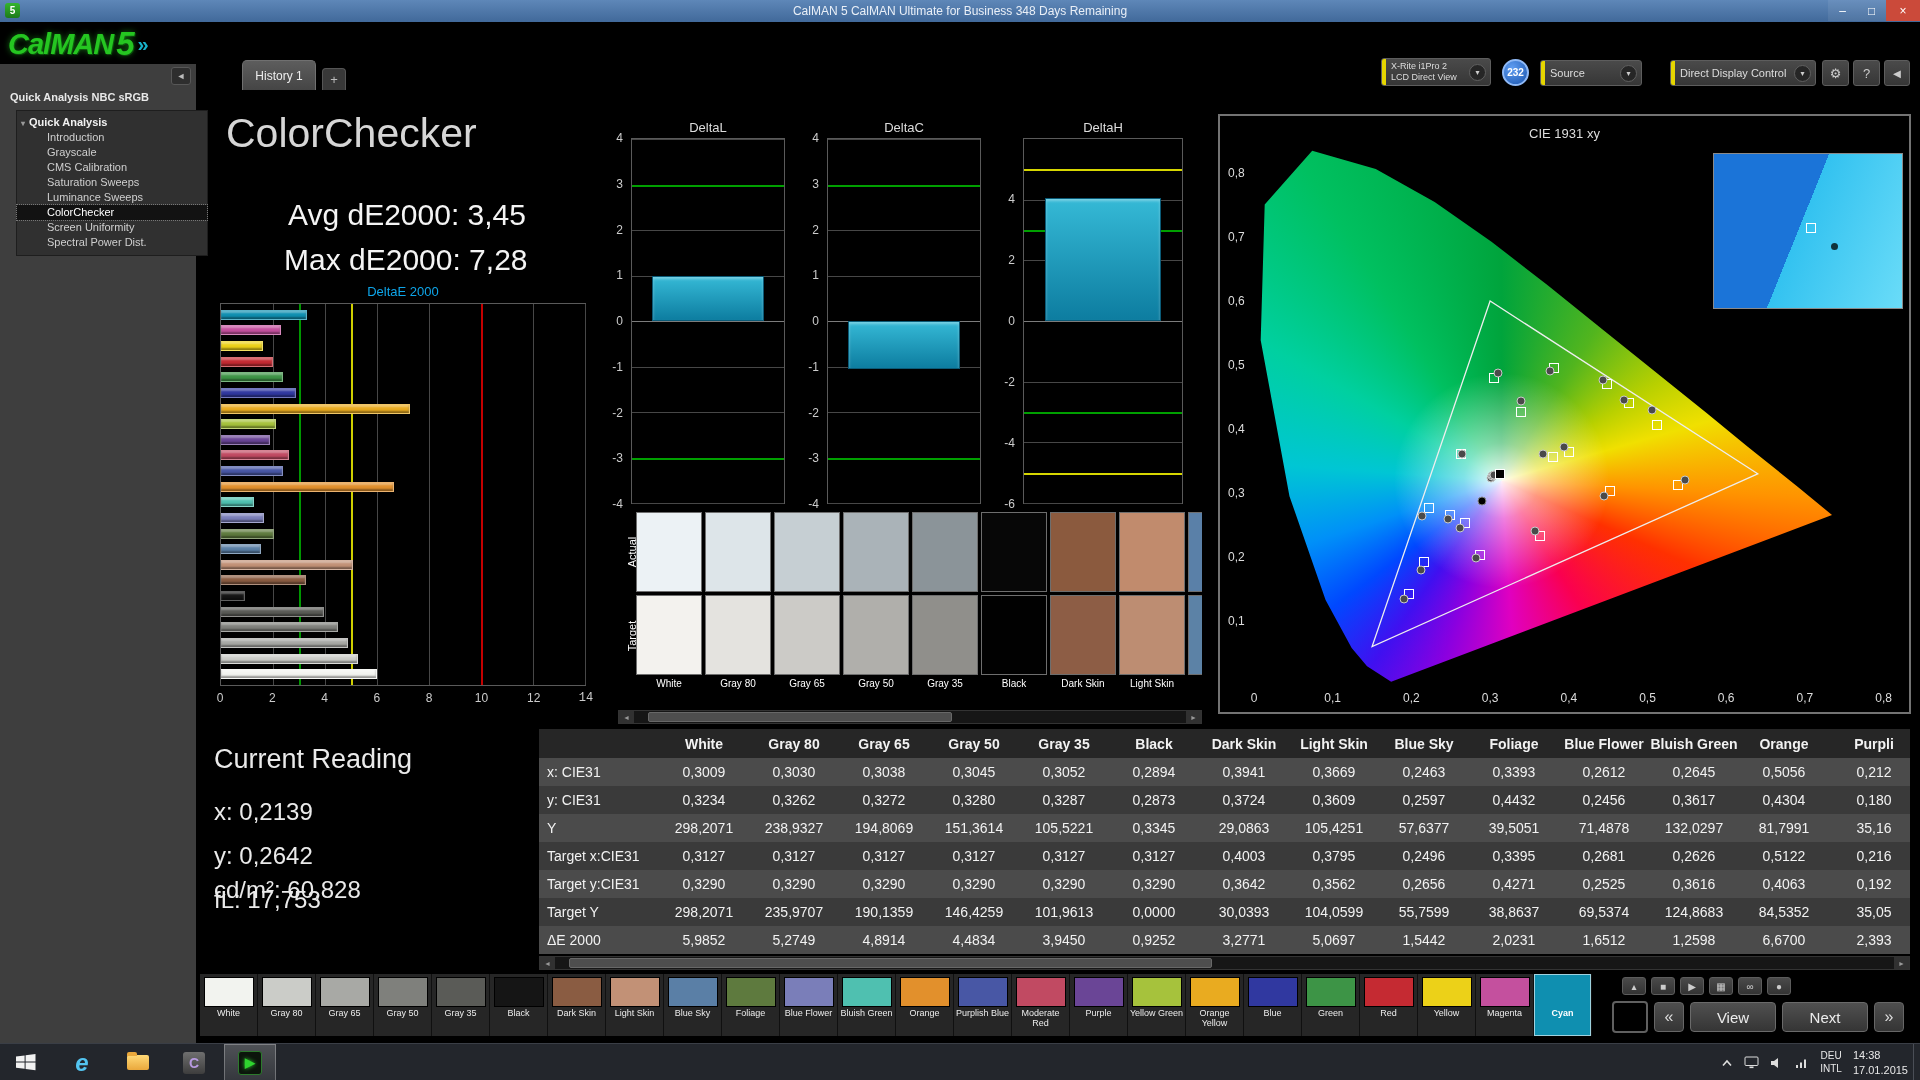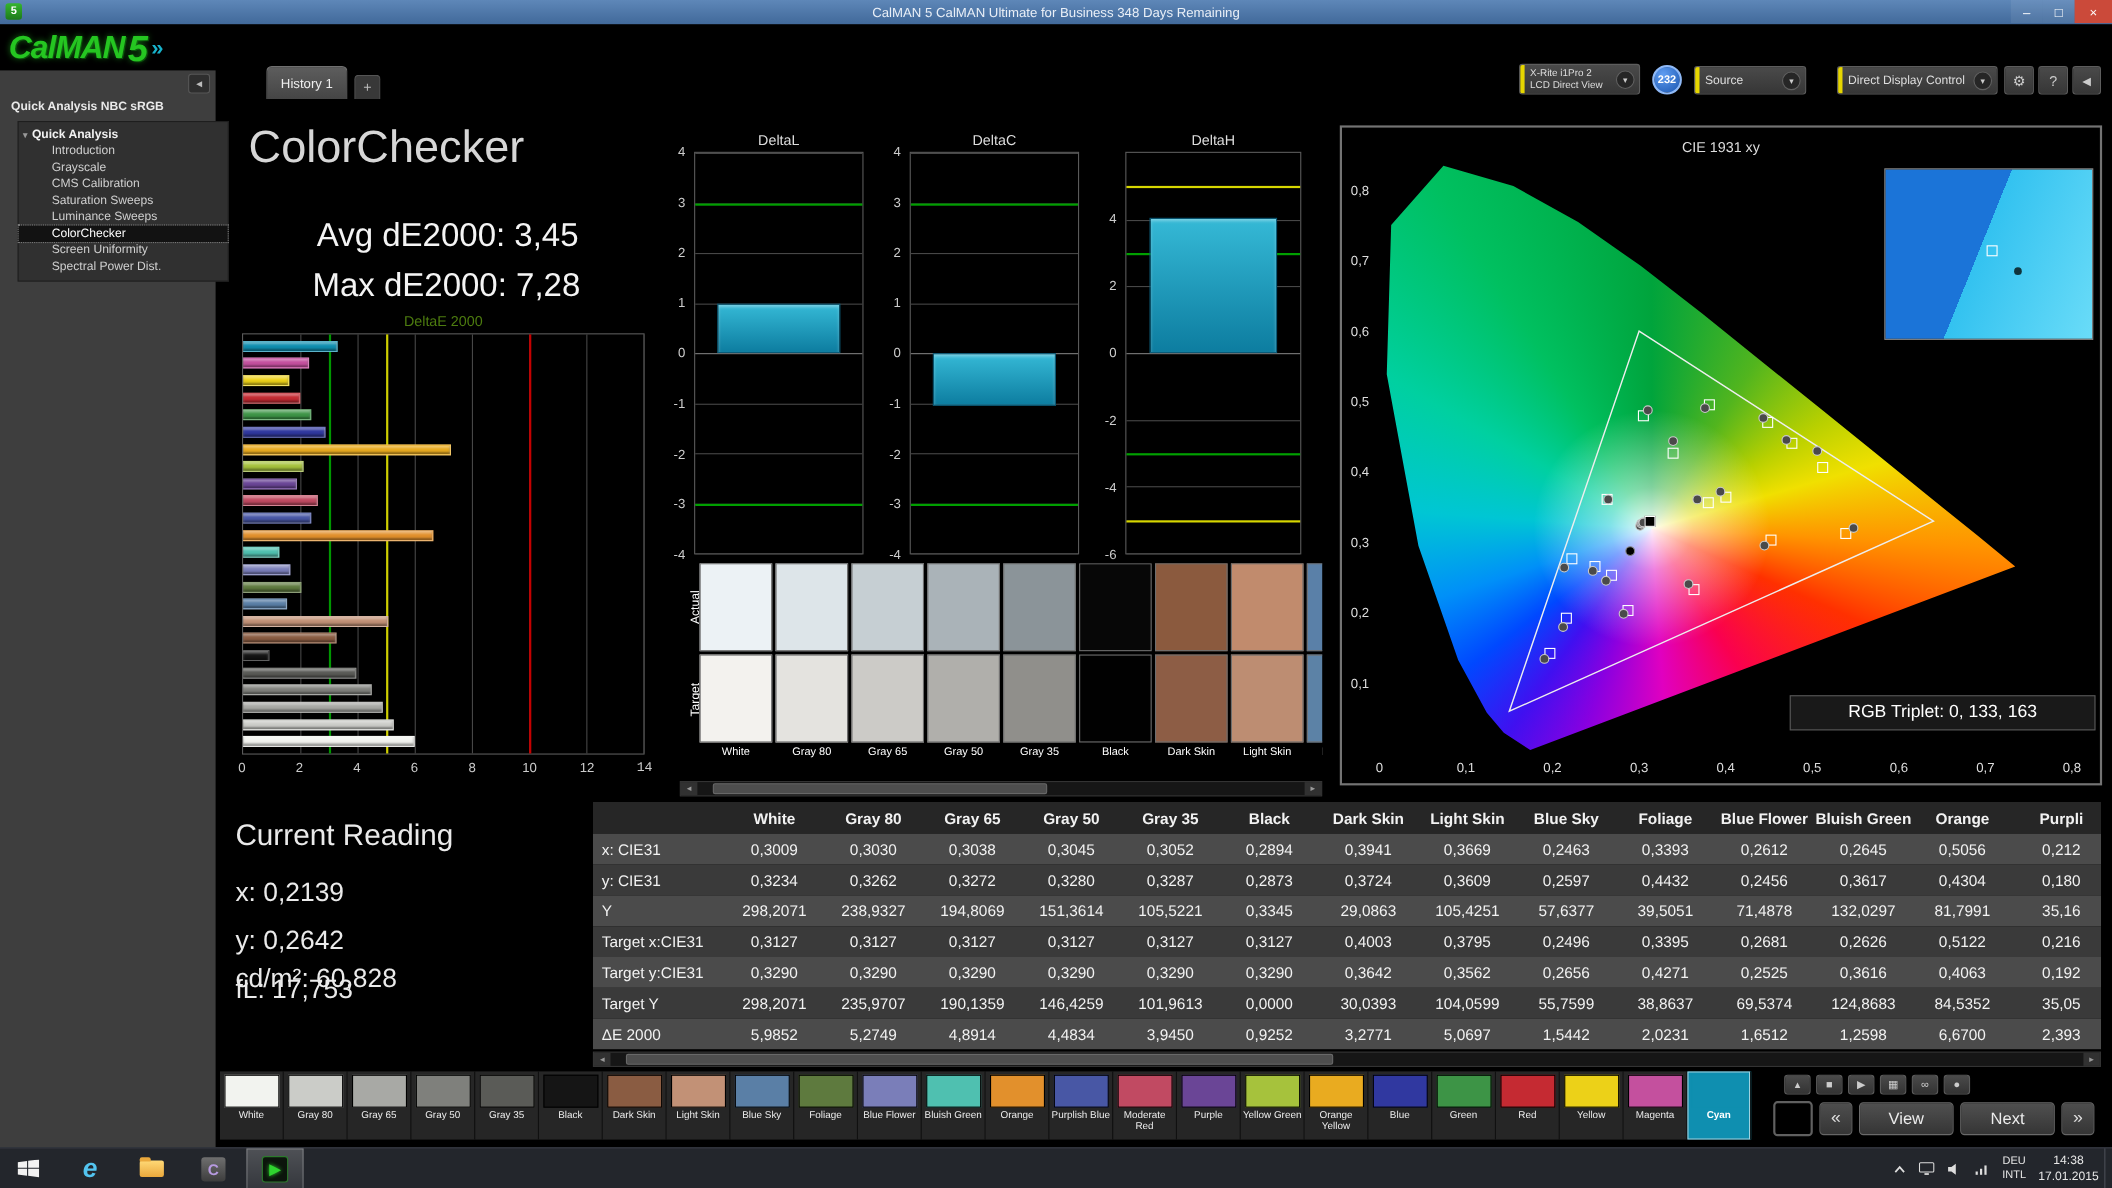--- a/index.html
+++ b/index.html
@@ -38,21 +38,21 @@
 .tree{position:absolute;left:16px;top:46px;width:192px;background:#303030;border:1px solid #1e1e1e;padding:3px 0 5px}
 .tree-root{font-size:11px;font-weight:bold;color:#f2f2f2;padding:2px 4px}
 .tree-root .arrow{color:#999;font-size:8px;margin-right:4px}
 .tree-item{font-size:11px;color:#cfcfcf;padding:1px 4px 2px 30px;cursor:default}
 .tree-item.selected{background:#121212;color:#fff;outline:1px dotted #777}
 
 .h-title{position:absolute;left:226px;top:88px;font-size:41px;color:#d6d6d6}
 .h-avg{position:absolute;left:288px;top:176px;font-size:30px;color:#f4f4f4}
 .h-max{position:absolute;left:284px;top:221px;font-size:30px;color:#f4f4f4}
 
-.de-title{position:absolute;left:220px;top:262px;width:366px;text-align:center;font-size:13px;color:#4d7c0f}
+.de-title{position:absolute;left:220px;top:262px;width:366px;text-align:center;font-size:13px;color:#0ea5e9}
 .de-plot{position:absolute;left:220px;top:281px;width:366px;height:383px;border:1px solid #5a5a5a;background:#000}
 .de-plot .vline{position:absolute;top:0;bottom:0;width:1px;background:#474747}
 .de-plot .vline.limit{width:2px}
 .de-rows{position:absolute;left:0;right:0;top:0;bottom:0;display:flex;flex-direction:column;padding:3px 0}
 .de-row{flex:1;display:flex;align-items:center}
 .de-bar{height:10px;border:1px solid rgba(255,255,255,.32);border-left:none;box-shadow:inset 0 2px 2px rgba(255,255,255,.35),inset 0 -2px 2px rgba(0,0,0,.4)}
 .de-xaxis{position:absolute;left:220px;top:669px;width:366px;height:15px;font-size:12px;color:#ccc}
 .de-xaxis span{position:absolute;top:0;transform:translateX(-50%)}
 
 .dchart-title{position:absolute;top:98px;font-size:13px;color:#ddd;text-align:center}
@@ -132,21 +132,21 @@
 .taskbar{position:absolute;top:1043px;left:0;width:1920px;height:37px;background:#23262c;border-top:1px solid #3a3e46;z-index:50}
 .tk-item{position:absolute;top:0;width:52px;height:37px;display:flex;align-items:center;justify-content:center}
 .tk-item.active{background:linear-gradient(rgba(255,255,255,.2),rgba(255,255,255,.08));box-shadow:inset 0 0 0 1px rgba(255,255,255,.28)}
 .ie-e{color:#53c4f0;font-size:24px;font-style:italic;font-weight:bold;line-height:1}
 .folder{width:22px;height:15px;background:linear-gradient(#ffd977,#eaa83c);border-radius:2px;position:relative}
 .folder:before{content:"";position:absolute;top:-3px;left:0;width:10px;height:4px;background:#eaa83c;border-radius:2px 2px 0 0}
 .appx{width:22px;height:22px;background:linear-gradient(#6f6f6f,#3d3d3d);border-radius:3px;color:#b79ae0;font-size:14px;font-weight:bold;display:flex;align-items:center;justify-content:center}
 .calapp{width:24px;height:24px;background:#0c150c;border:1px solid #2c7a2c;border-radius:3px;color:#2fd42f;font-size:13px;font-weight:bold;display:flex;align-items:center;justify-content:center;text-shadow:0 0 4px #2fd42f}
 .tray{position:absolute;right:12px;top:0;height:37px;display:flex;align-items:center;gap:11px;color:#e8e8e8}
 .tray-lang{font-size:10px;text-align:center;line-height:1.25}
-.tray-clock{font-size:11px;text-align:center;line-height:1.35}
+.tray-clock{font-size:11px;text-align:left;line-height:1.35}
 .show-desktop{position:absolute;right:0;top:0;width:7px;height:37px;border-left:1px solid #4a4e56}
 </style>
 </head>
 <body>
 
 <div class="titlebar">
   <div class="tb-appicon">
       <span>5</span>
     </div>
   <div class="tb-title">CalMAN 5 CalMAN Ultimate for Business 348 Days Remaining</div>
@@ -457,21 +457,20 @@
   <div class="cie" id="cie-panel">
     <div class="cie-gamut"></div>
     <svg class="cie-svg">
       <polygon id="srgb-triangle" points="537.7,357.8 270.1,185.0 152.1,530.6" fill="none" stroke="#eeeeee" stroke-width="1.3"></polygon>
     </svg>
     <div class="cie-title">CIE 1931 xy</div>
     <div class="cie-inset">
       <div class="inset-sq"></div>
       <div class="inset-dot"></div>
     </div>
-    <div class="rgb-box">RGB Triplet: 0, 133, 163</div>
   <div class="cie-ylab" style="top: 498px; left: 8px;">0,1</div>
       <div class="cie-ylab" style="top: 434px; left: 8px;">0,2</div>
       <div class="cie-ylab" style="top: 370px; left: 8px;">0,3</div>
       <div class="cie-ylab" style="top: 306px; left: 8px;">0,4</div>
       <div class="cie-ylab" style="top: 242px; left: 8px;">0,5</div>
       <div class="cie-ylab" style="top: 178px; left: 8px;">0,6</div>
       <div class="cie-ylab" style="top: 114px; left: 8px;">0,7</div>
       <div class="cie-ylab" style="top: 50px; left: 8px;">0,8</div>
       <div class="cie-xlab" style="left: 34px; top: 575px;">0</div>
       <div class="cie-xlab" style="left: 112.7px; top: 575px;">0,1</div>

